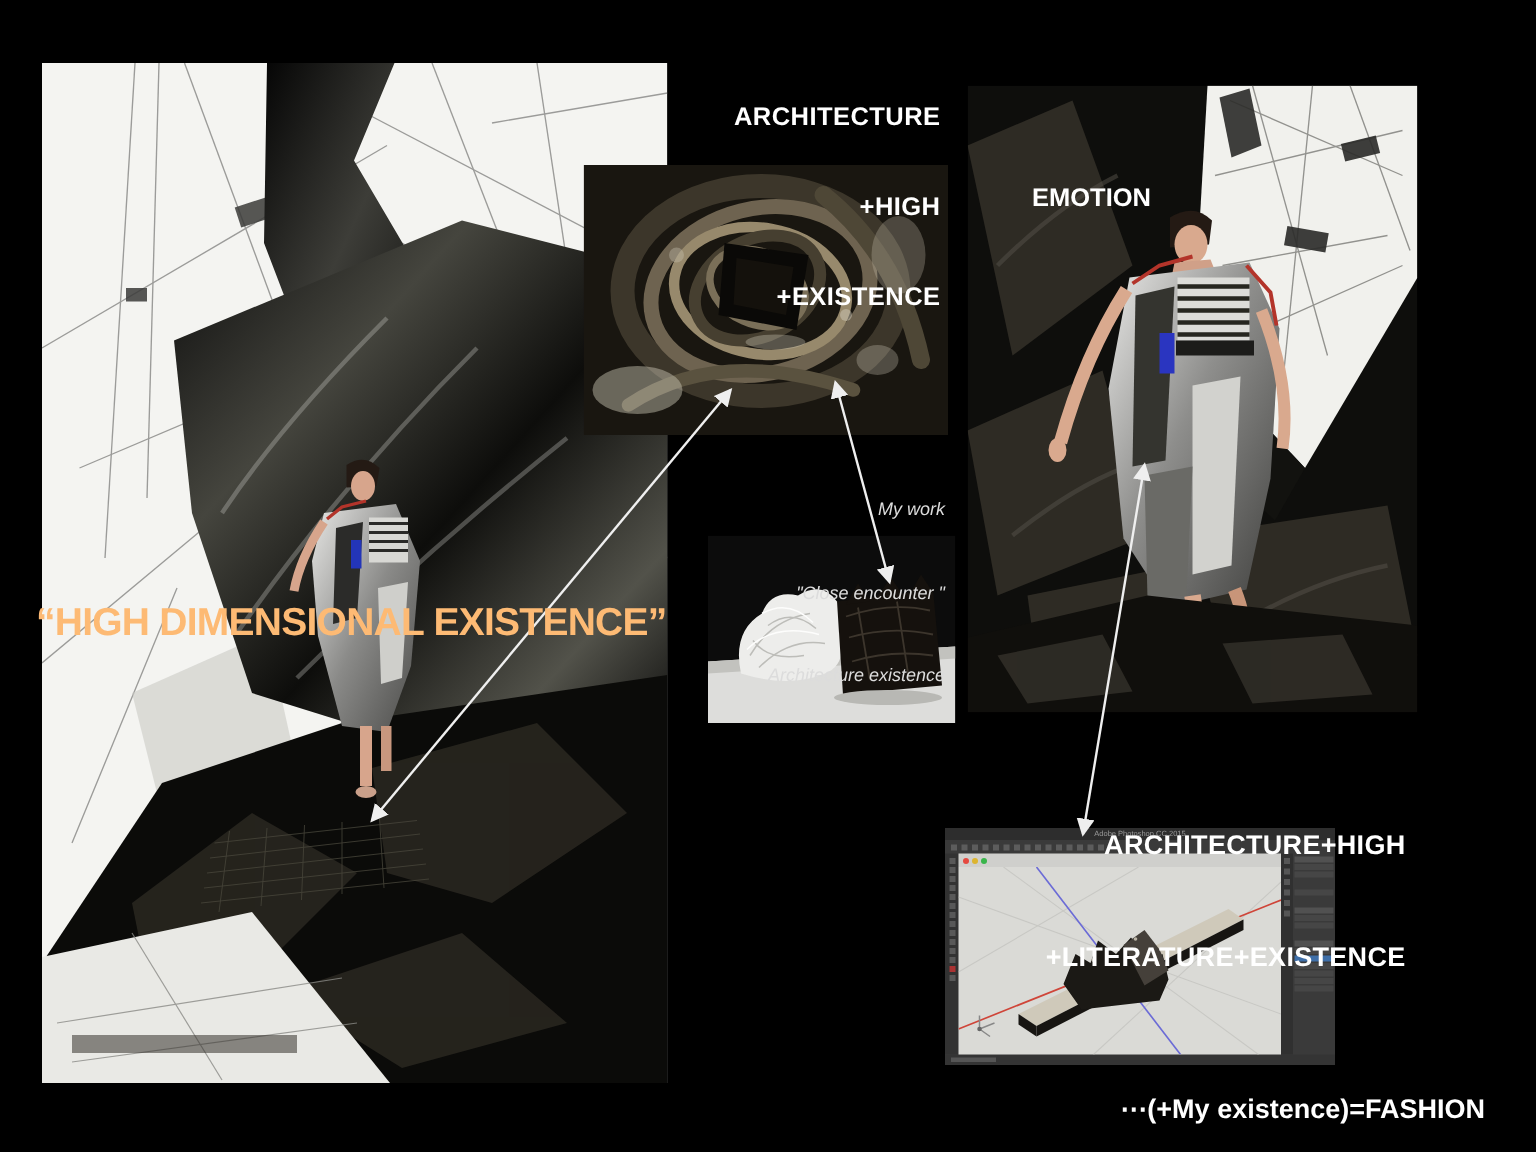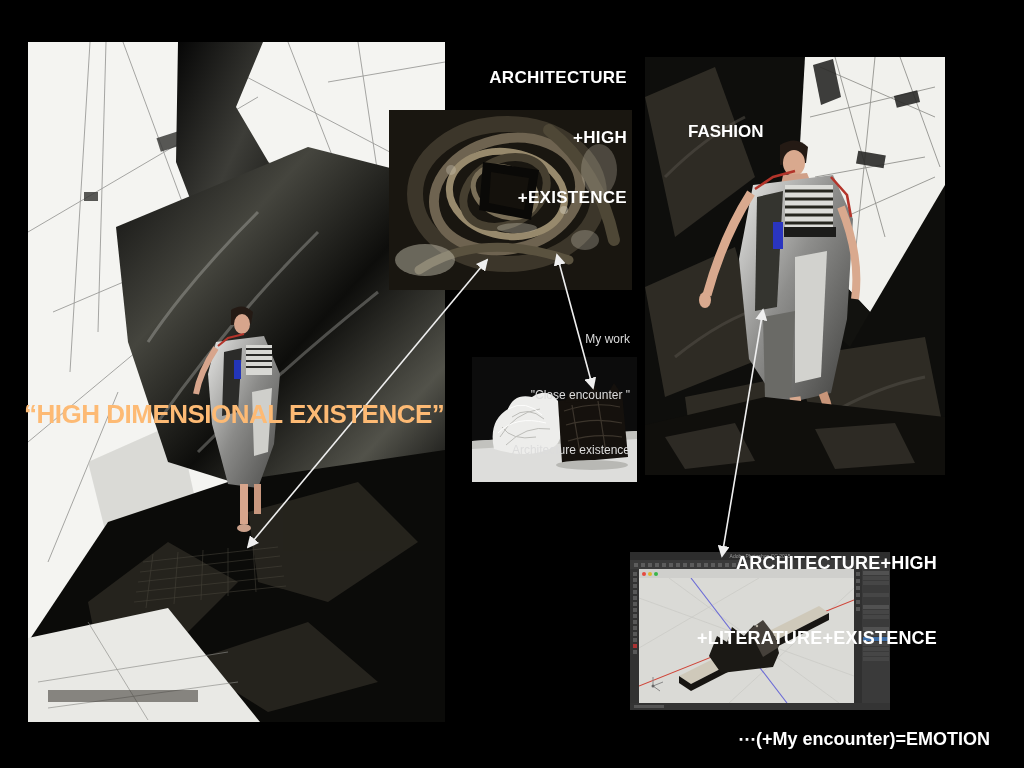--- a/index.html
+++ b/index.html
@@ -6,21 +6,21 @@
   #slide{position:relative;width:1024px;height:768px;background:#000;overflow:hidden;
          font-family:"Liberation Sans",sans-serif;}
   .img{position:absolute;overflow:hidden;}
   .img svg{display:block;width:100%;height:100%;}
   .txt{position:absolute;color:#fff;white-space:pre;}
   .h-bold{font-weight:bold;font-size:17px;line-height:24px;letter-spacing:.3px;}
   #top-center-label{left:427px;top:30px;width:200px;text-align:right;}
   #fashion-label{left:688px;top:122px;font-weight:bold;font-size:17px;}
   #red-title{left:24px;top:399px;font-weight:bold;font-size:26px;letter-spacing:-0.5px;line-height:30px;}
   #caption-block{left:470px;top:293px;width:160px;text-align:right;color:#dcdcdc;
-                 font-size:12px;line-height:18.5px;font-weight:400;}
+                 font-size:12px;line-height:18.5px;font-weight:400;font-style:italic;}
   #arch-tech-label{left:645px;top:501px;width:292px;text-align:right;font-weight:bold;
                    font-size:18px;line-height:25px;letter-spacing:.2px;}
   #equation-label{left:695px;top:728px;width:295px;text-align:right;font-weight:bold;font-size:18px;}
   #arrow-layer{position:absolute;left:0;top:0;width:1024px;height:768px;pointer-events:none;}
 
   
   #ps{position:absolute;left:630px;top:552px;width:260px;height:158px;background:#3c3c3c;
       display:flex;flex-direction:column;font-family:"Liberation Sans",sans-serif;}
   #ps .menubar{height:8px;background:#2d2d2d;color:#9a9a9a;font-size:5px;line-height:8px;
                text-align:center;overflow:hidden;}
@@ -419,30 +419,30 @@
       <line x1="763" y1="310" x2="722" y2="556" marker-start="url(#ah)" marker-end="url(#ah)"></line>
     </g>
   </svg>
 
   <div id="top-center-label" class="txt">
     <div class="h-bold">ARCHITECTURE</div>
     <div class="h-bold">+HIGH</div>
     <div class="h-bold">+EXISTENCE</div>
   </div>
 
-  <div id="fashion-label" class="txt">FASHION</div>
+  <div id="fashion-label" class="txt">EMOTION</div>
 
   <div id="red-title" class="txt" style="color:#fdba74;">“HIGH DIMENSIONAL EXISTENCE”</div>
 
   <div id="caption-block" class="txt">
     <div>My work</div>
     <div>"Close encounter "</div>
     <div>Architecture existence</div>
   </div>
 
   <div id="arch-tech-label" class="txt">
     <div>ARCHITECTURE+HIGH</div>
     <div>+LITERATURE+EXISTENCE</div>
   </div>
 
-  <div id="equation-label" class="txt">⋯(+My encounter)=EMOTION</div>
+  <div id="equation-label" class="txt">⋯(+My existence)=FASHION</div>
 
 </div>
 
 </body></html>

